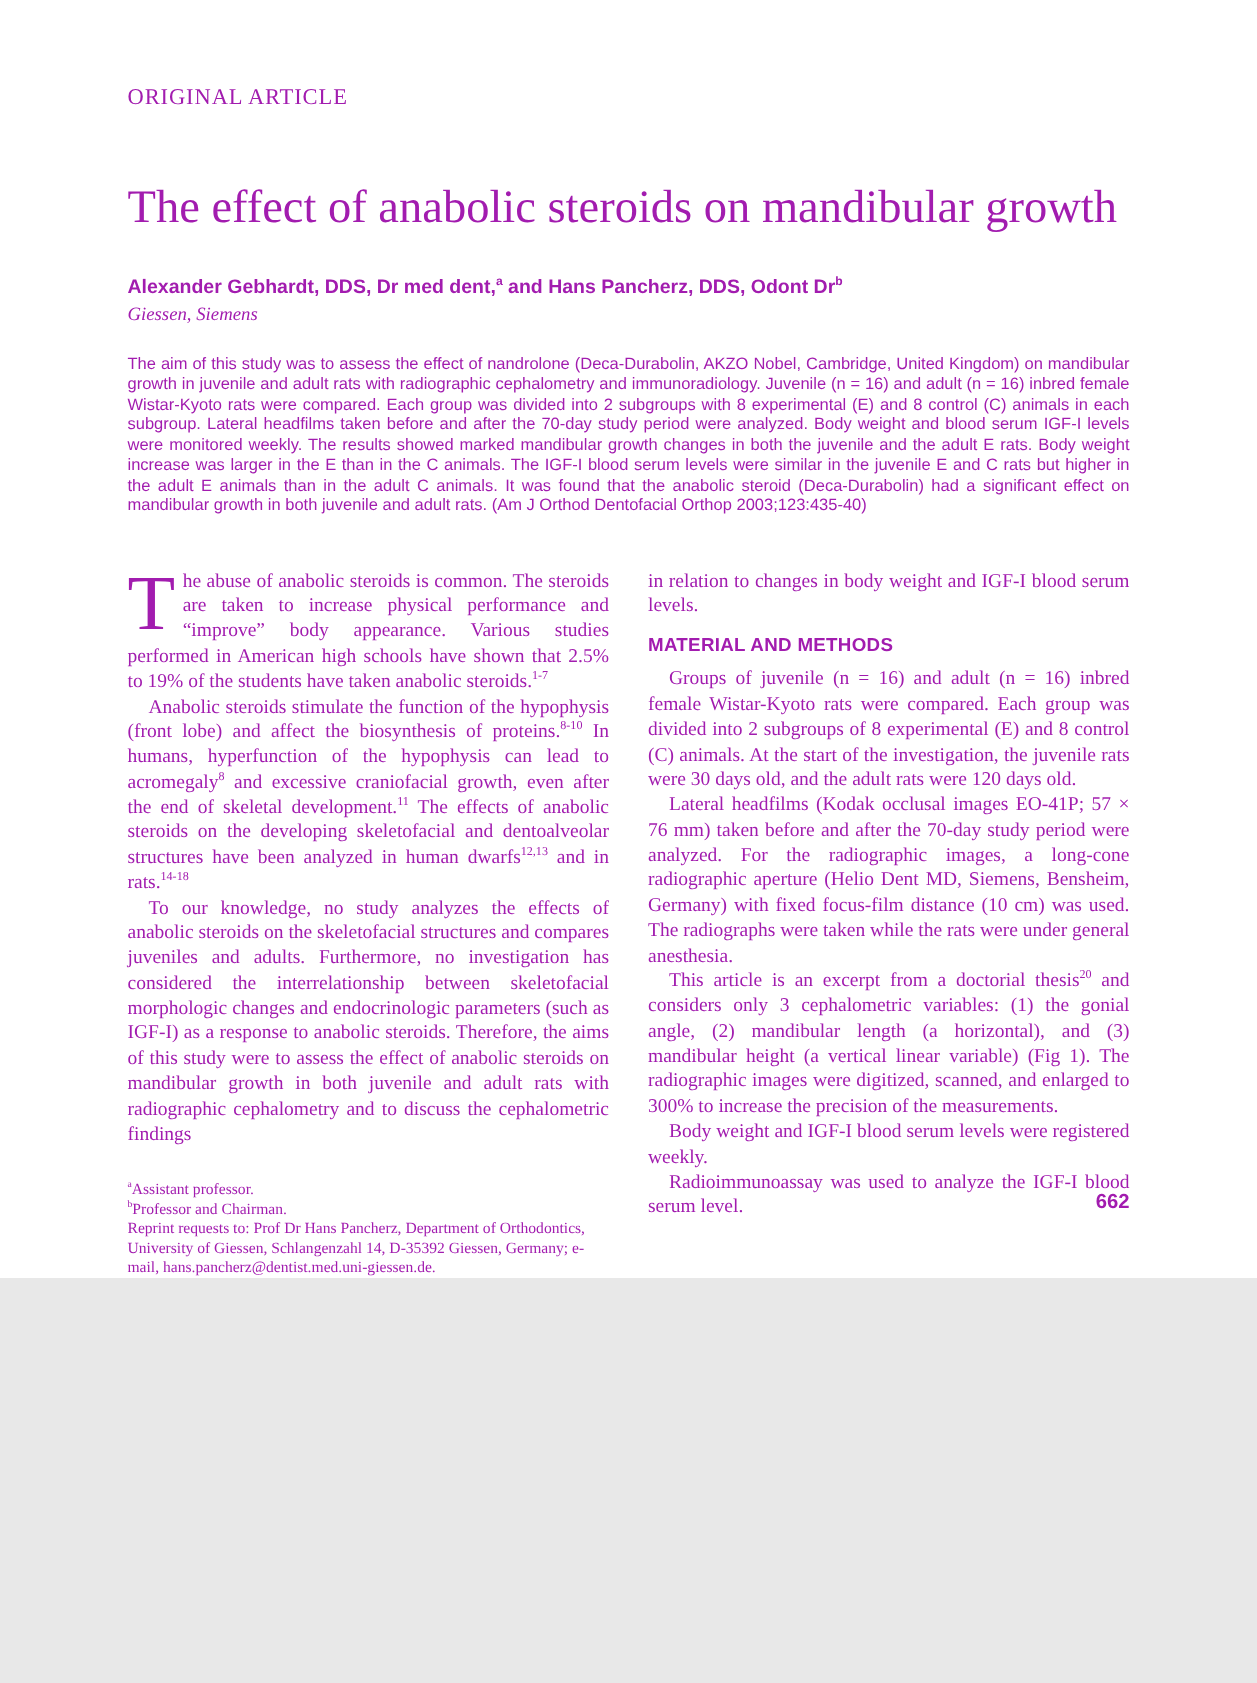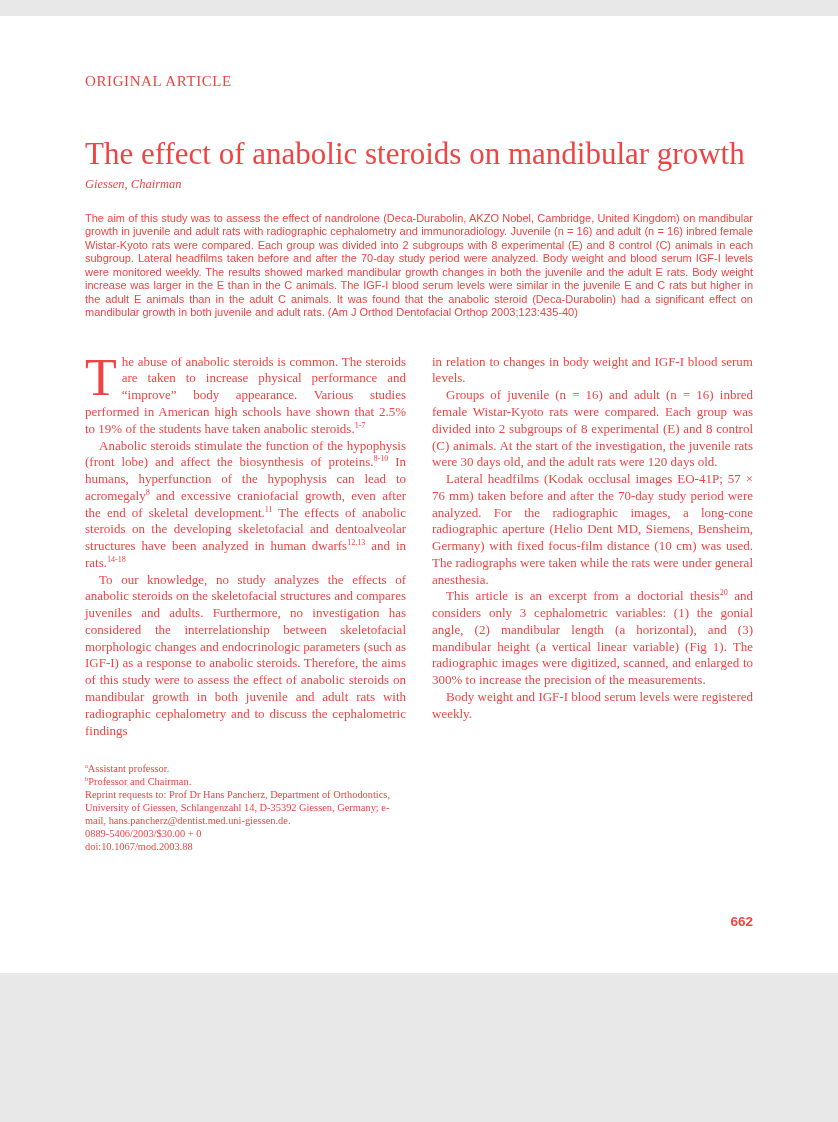--- a/index.html
+++ b/index.html
@@ -1,23 +1,23 @@
 <!DOCTYPE html>
 <html><head>
 <meta charset="utf-8">
 <style>
   * { margin: 0; padding: 0; box-sizing: border-box; }
   html, body { background: #e8e8e8; }
   .page {
     width: 838px;
-    height: 957px;
-    margin: 16px auto;
+    height: 852px;
+    margin: 0 auto;
     background: #ffffff;
     position: relative;
-    color: #ef4444;
+    color: #a21caf;
     font-family: "Liberation Serif", serif;
     overflow: hidden;
   }
   .content {
     position: absolute;
     left: 85px;
     top: 0;
     width: 668px;
   }
   .kicker {
@@ -104,22 +104,23 @@
 </head>
 <body>
 
 <div class="page">
   <div class="content">
 
     <div class="kicker">ORIGINAL ARTICLE</div>
 
     <h1 class="title">The effect of anabolic steroids on mandibular growth</h1>
 
+    <div class="authors">Alexander Gebhardt, DDS, Dr med dent,<sup>a</sup> and Hans Pancherz, DDS, Odont Dr<sup>b</sup></div>
 
-    <div class="affiliation">Giessen, Chairman</div>
+    <div class="affiliation">Giessen, Siemens</div>
 
     <div class="abstract">The aim of this study was to assess the effect of nandrolone (Deca-Durabolin, AKZO Nobel, Cambridge, United Kingdom) on mandibular growth in juvenile and adult rats with radiographic cephalometry and immunoradiology. Juvenile (n = 16) and adult (n = 16) inbred female Wistar-Kyoto rats were compared. Each group was divided into 2 subgroups with 8 experimental (E) and 8 control (C) animals in each subgroup. Lateral headfilms taken before and after the 70-day study period were analyzed. Body weight and blood serum IGF-I levels were monitored weekly. The results showed marked mandibular growth changes in both the juvenile and the adult E rats. Body weight increase was larger in the E than in the C animals. The IGF-I blood serum levels were similar in the juvenile E and C rats but higher in the adult E animals than in the adult C animals. It was found that the anabolic steroid (Deca-Durabolin) had a significant effect on mandibular growth in both juvenile and adult rats. (Am J Orthod Dentofacial Orthop 2003;123:435-40)</div>
 
     <div class="columns">
 
       <div class="col body-text">
         <p><span class="dropcap">T</span><span>he abuse of anabolic steroids is common. The steroids are taken to increase physical performance and “improve” body appearance. Various studies performed in American high schools have shown that 2.5% to 19% of the students have taken anabolic steroids.<sup>1-7</sup></span></p>
         <p class="indent">Anabolic steroids stimulate the function of the hypophysis (front lobe) and affect the biosynthesis of proteins.<sup>8-10</sup> In humans, hyperfunction of the hypophysis can lead to acromegaly<sup>8</sup> and excessive craniofacial growth, even after the end of skeletal development.<sup>11</sup> The effects of anabolic steroids on the developing skeletofacial and dentoalveolar structures have been analyzed in human dwarfs<sup>12,13</sup> and in rats.<sup>14-18</sup></p>
         <p class="indent">To our knowledge, no study analyzes the effects of anabolic steroids on the skeletofacial structures and compares juveniles and adults. Furthermore, no investigation has considered the interrelationship between skeletofacial morphologic changes and endocrinologic parameters (such as IGF-I) as a response to anabolic steroids. Therefore, the aims of this study were to assess the effect of anabolic steroids on mandibular growth in both juvenile and adult rats with radiographic cephalometry and to discuss the cephalometric findings</p>
 
@@ -127,23 +128,25 @@
           <div class="fn-line"><sup>a</sup>Assistant professor.</div>
           <div class="fn-line"><sup>b</sup>Professor and Chairman.</div>
           <div class="fn-line">Reprint requests to: Prof Dr Hans Pancherz, Department of Orthodontics, University of Giessen, Schlangenzahl 14, D-35392 Giessen, Germany; e-mail, hans.pancherz@dentist.med.uni-giessen.de.</div>
           <div class="fn-line">0889-5406/2003/$30.00 + 0</div>
           <div class="fn-line">doi:10.1067/mod.2003.88</div>
         </div>
       </div>
 
       <div class="col body-text">
         <p>in relation to changes in body weight and IGF-I blood serum levels.</p>
+        <h2 class="section-heading">MATERIAL AND METHODS</h2>
         <p class="indent">Groups of juvenile (n = 16) and adult (n = 16) inbred female Wistar-Kyoto rats were compared. Each group was divided into 2 subgroups of 8 experimental (E) and 8 control (C) animals. At the start of the investigation, the juvenile rats were 30 days old, and the adult rats were 120 days old.</p>
         <p class="indent">Lateral headfilms (Kodak occlusal images EO-41P; 57 × 76 mm) taken before and after the 70-day study period were analyzed. For the radiographic images, a long-cone radiographic aperture (Helio Dent MD, Siemens, Bensheim, Germany) with fixed focus-film distance (10 cm) was used. The radiographs were taken while the rats were under general anesthesia.</p>
         <p class="indent">This article is an excerpt from a doctorial thesis<sup>20</sup> and considers only 3 cephalometric variables: (1) the gonial angle, (2) mandibular length (a horizontal), and (3) mandibular height (a vertical linear variable) (Fig 1). The radiographic images were digitized, scanned, and enlarged to 300% to increase the precision of the measurements.</p>
         <p class="indent">Body weight and IGF-I blood serum levels were registered weekly.</p>
+        <p class="indent">Radioimmunoassay was used to analyze the IGF-I blood serum level.</p>
       </div>
 
     </div>
   </div>
 
   <div class="page-number">662</div>
 </div>
 
 </body></html>

